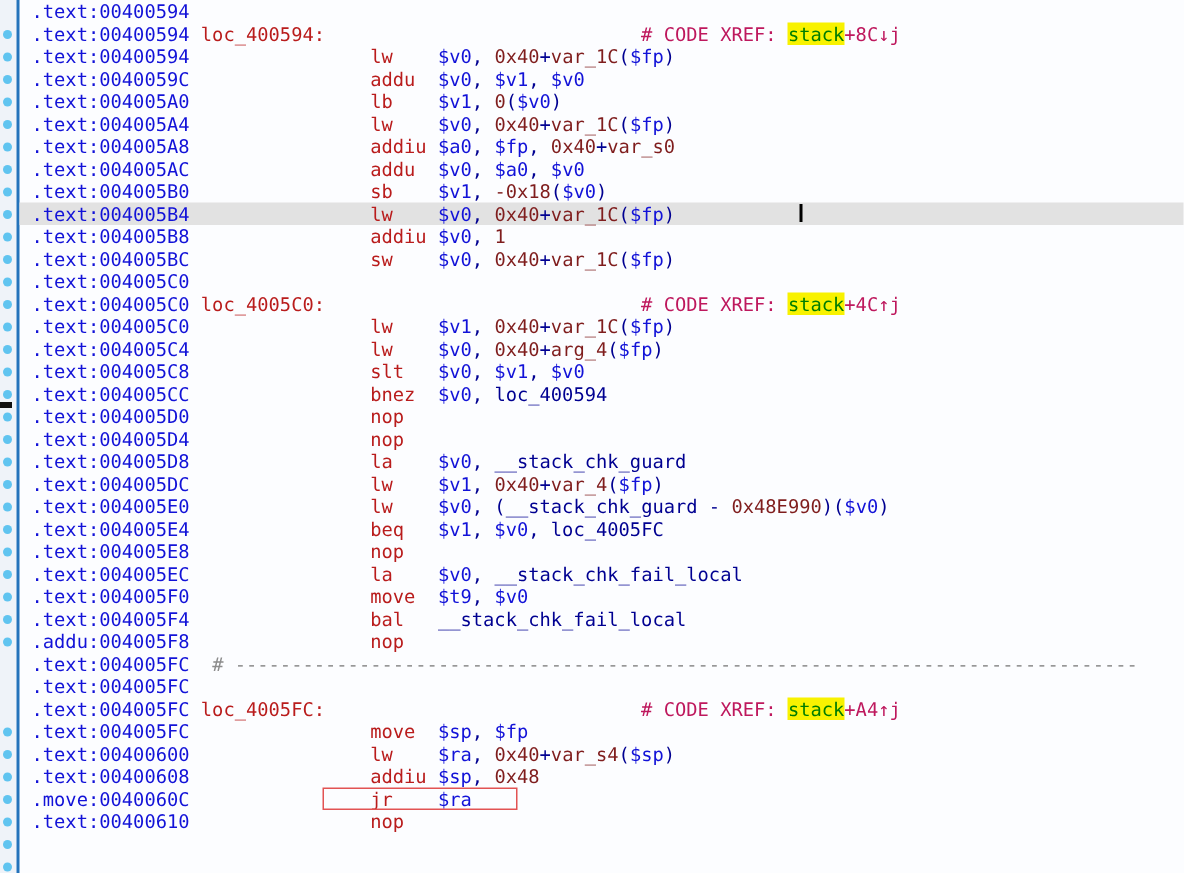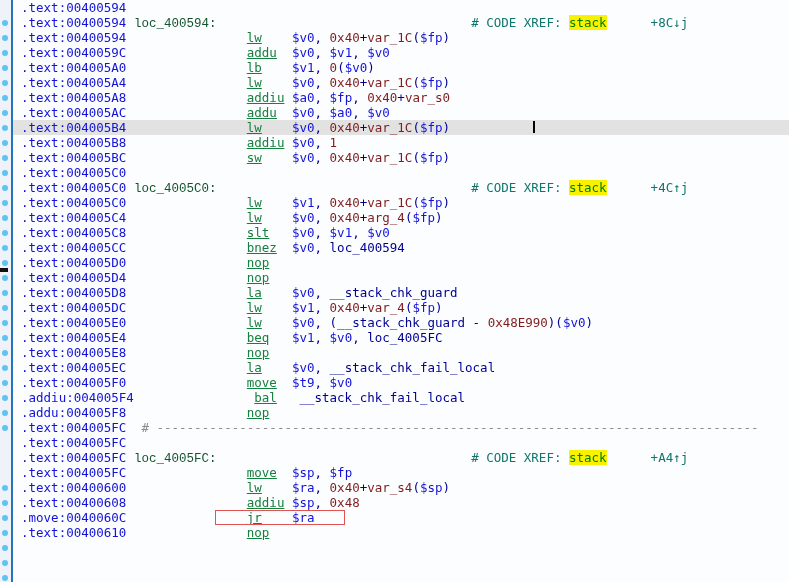--- a/index.html
+++ b/index.html
@@ -9,27 +9,27 @@
        font-size:12.5px;line-height:15px;background:#fcfdff;}
   .gutter{position:absolute;left:0;top:0;width:11px;height:582px;background:#eff3f9;}
   .nav-dot{position:absolute;left:2px;width:6px;height:6px;border-radius:50%;
            background:#60c4f0;}
   .bp-dash{position:absolute;left:0;width:8px;height:4px;background:#111;}
   .vline{position:absolute;left:11px;top:0;width:2px;height:582px;background:#2473bb;}
   .code{position:absolute;left:13px;top:0;width:776px;}
   .row{height:15px;white-space:pre;padding-left:8px;position:relative;color:#000;}
   .row.hl{background:#e2e2e2;}
   .tk-addr{color:#1212d8;}
-  .tk-mn{color:#15803d;text-decoration:underline;}
+  .tk-mn{color:#b91c1c;}
   .tk-reg{color:#1212d8;}
   .tk-num{color:#7f1d1d;}
   .tk-name{color:#000091;}
   .tk-punct{color:#000091;}
-  .tk-lbl{color:#14532d;font-family:Liberation Mono, monospace;}
-  .tk-cmt{color:#0f766e;margin-left:44px;}
+  .tk-lbl{color:#b91c1c;}
+  .tk-cmt{color:#be185d;}
   .tk-hl{color:#007d00;background:#f8f200;}
   .tk-sep{color:#8c8c8c;}
   .caret{position:absolute;width:2px;height:12px;background:#000;top:1px;}
   .redbox{position:absolute;top:0;height:13px;border:1px solid #e25353;}
 </style>
 </head>
 <body>
 
 <div class="ida">
   <div class="gutter">
@@ -73,39 +73,40 @@
   <div class="vline"></div>
   <div class="code">
       <div class="row"><span class="tk-addr">.text:00400594</span></div>
       <div class="row"><span class="tk-addr">.text:00400594</span><span> </span><span class="tk-lbl">loc_400594:</span><span>                            </span><span class="tk-cmt"># CODE XREF: </span><span class="tk-hl">stack</span><span class="tk-cmt">+8C↓j</span></div>
       <div class="row"><span class="tk-addr">.text:00400594</span><span>                </span><span class="tk-mn">lw</span><span>    </span><span class="tk-reg">$v0</span><span class="tk-punct">, </span><span class="tk-num">0x40</span><span class="tk-punct">+</span><span class="tk-num">var_1C</span><span class="tk-punct">(</span><span class="tk-reg">$fp</span><span class="tk-punct">)</span></div>
       <div class="row"><span class="tk-addr">.text:0040059C</span><span>                </span><span class="tk-mn">addu</span><span>  </span><span class="tk-reg">$v0</span><span class="tk-punct">, </span><span class="tk-reg">$v1</span><span class="tk-punct">, </span><span class="tk-reg">$v0</span></div>
       <div class="row"><span class="tk-addr">.text:004005A0</span><span>                </span><span class="tk-mn">lb</span><span>    </span><span class="tk-reg">$v1</span><span class="tk-punct">, </span><span class="tk-num">0</span><span class="tk-punct">(</span><span class="tk-reg">$v0</span><span class="tk-punct">)</span></div>
       <div class="row"><span class="tk-addr">.text:004005A4</span><span>                </span><span class="tk-mn">lw</span><span>    </span><span class="tk-reg">$v0</span><span class="tk-punct">, </span><span class="tk-num">0x40</span><span class="tk-punct">+</span><span class="tk-num">var_1C</span><span class="tk-punct">(</span><span class="tk-reg">$fp</span><span class="tk-punct">)</span></div>
       <div class="row"><span class="tk-addr">.text:004005A8</span><span>                </span><span class="tk-mn">addiu</span><span> </span><span class="tk-reg">$a0</span><span class="tk-punct">, </span><span class="tk-reg">$fp</span><span class="tk-punct">, </span><span class="tk-num">0x40</span><span class="tk-punct">+</span><span class="tk-num">var_s0</span></div>
       <div class="row"><span class="tk-addr">.text:004005AC</span><span>                </span><span class="tk-mn">addu</span><span>  </span><span class="tk-reg">$v0</span><span class="tk-punct">, </span><span class="tk-reg">$a0</span><span class="tk-punct">, </span><span class="tk-reg">$v0</span></div>
+      <div class="row"><span class="tk-addr">.text:004005B0</span><span>                </span><span class="tk-mn">sb</span><span>    </span><span class="tk-reg">$v1</span><span class="tk-punct">, </span><span class="tk-num">-0x18</span><span class="tk-punct">(</span><span class="tk-reg">$v0</span><span class="tk-punct">)</span></div>
       <div class="row hl"><span class="tk-addr">.text:004005B4</span><span>                </span><span class="tk-mn">lw</span><span>    </span><span class="tk-reg">$v0</span><span class="tk-punct">, </span><span class="tk-num">0x40</span><span class="tk-punct">+</span><span class="tk-num">var_1C</span><span class="tk-punct">(</span><span class="tk-reg">$fp</span><span class="tk-punct">)</span><div class="caret" style="left: 520px;"></div></div>
       <div class="row"><span class="tk-addr">.text:004005B8</span><span>                </span><span class="tk-mn">addiu</span><span> </span><span class="tk-reg">$v0</span><span class="tk-punct">, </span><span class="tk-num">1</span></div>
       <div class="row"><span class="tk-addr">.text:004005BC</span><span>                </span><span class="tk-mn">sw</span><span>    </span><span class="tk-reg">$v0</span><span class="tk-punct">, </span><span class="tk-num">0x40</span><span class="tk-punct">+</span><span class="tk-num">var_1C</span><span class="tk-punct">(</span><span class="tk-reg">$fp</span><span class="tk-punct">)</span></div>
       <div class="row"><span class="tk-addr">.text:004005C0</span></div>
       <div class="row"><span class="tk-addr">.text:004005C0</span><span> </span><span class="tk-lbl">loc_4005C0:</span><span>                            </span><span class="tk-cmt"># CODE XREF: </span><span class="tk-hl">stack</span><span class="tk-cmt">+4C↑j</span></div>
       <div class="row"><span class="tk-addr">.text:004005C0</span><span>                </span><span class="tk-mn">lw</span><span>    </span><span class="tk-reg">$v1</span><span class="tk-punct">, </span><span class="tk-num">0x40</span><span class="tk-punct">+</span><span class="tk-num">var_1C</span><span class="tk-punct">(</span><span class="tk-reg">$fp</span><span class="tk-punct">)</span></div>
       <div class="row"><span class="tk-addr">.text:004005C4</span><span>                </span><span class="tk-mn">lw</span><span>    </span><span class="tk-reg">$v0</span><span class="tk-punct">, </span><span class="tk-num">0x40</span><span class="tk-punct">+</span><span class="tk-num">arg_4</span><span class="tk-punct">(</span><span class="tk-reg">$fp</span><span class="tk-punct">)</span></div>
       <div class="row"><span class="tk-addr">.text:004005C8</span><span>                </span><span class="tk-mn">slt</span><span>   </span><span class="tk-reg">$v0</span><span class="tk-punct">, </span><span class="tk-reg">$v1</span><span class="tk-punct">, </span><span class="tk-reg">$v0</span></div>
       <div class="row"><span class="tk-addr">.text:004005CC</span><span>                </span><span class="tk-mn">bnez</span><span>  </span><span class="tk-reg">$v0</span><span class="tk-punct">, </span><span class="tk-name">loc_400594</span></div>
       <div class="row"><span class="tk-addr">.text:004005D0</span><span>                </span><span class="tk-mn">nop</span></div>
       <div class="row"><span class="tk-addr">.text:004005D4</span><span>                </span><span class="tk-mn">nop</span></div>
       <div class="row"><span class="tk-addr">.text:004005D8</span><span>                </span><span class="tk-mn">la</span><span>    </span><span class="tk-reg">$v0</span><span class="tk-punct">, </span><span class="tk-name">__stack_chk_guard</span></div>
       <div class="row"><span class="tk-addr">.text:004005DC</span><span>                </span><span class="tk-mn">lw</span><span>    </span><span class="tk-reg">$v1</span><span class="tk-punct">, </span><span class="tk-num">0x40</span><span class="tk-punct">+</span><span class="tk-num">var_4</span><span class="tk-punct">(</span><span class="tk-reg">$fp</span><span class="tk-punct">)</span></div>
       <div class="row"><span class="tk-addr">.text:004005E0</span><span>                </span><span class="tk-mn">lw</span><span>    </span><span class="tk-reg">$v0</span><span class="tk-punct">, (</span><span class="tk-name">__stack_chk_guard</span><span class="tk-punct"> - </span><span class="tk-num">0x48E990</span><span class="tk-punct">)(</span><span class="tk-reg">$v0</span><span class="tk-punct">)</span></div>
       <div class="row"><span class="tk-addr">.text:004005E4</span><span>                </span><span class="tk-mn">beq</span><span>   </span><span class="tk-reg">$v1</span><span class="tk-punct">, </span><span class="tk-reg">$v0</span><span class="tk-punct">, </span><span class="tk-name">loc_4005FC</span></div>
       <div class="row"><span class="tk-addr">.text:004005E8</span><span>                </span><span class="tk-mn">nop</span></div>
       <div class="row"><span class="tk-addr">.text:004005EC</span><span>                </span><span class="tk-mn">la</span><span>    </span><span class="tk-reg">$v0</span><span class="tk-punct">, </span><span class="tk-name">__stack_chk_fail_local</span></div>
       <div class="row"><span class="tk-addr">.text:004005F0</span><span>                </span><span class="tk-mn">move</span><span>  </span><span class="tk-reg">$t9</span><span class="tk-punct">, </span><span class="tk-reg">$v0</span></div>
-      <div class="row"><span class="tk-addr">.addiu:004005F4</span><span>                </span><span class="tk-mn">bal</span><span>   </span><span class="tk-name">__stack_chk_fail_local</span></div>
+      <div class="row"><span class="tk-addr">.text:004005F4</span><span>                </span><span class="tk-mn">bal</span><span>   </span><span class="tk-name">__stack_chk_fail_local</span></div>
       <div class="row"><span class="tk-addr">.addu:004005F8</span><span>                </span><span class="tk-mn">nop</span></div>
       <div class="row"><span class="tk-addr">.text:004005FC</span><span>  </span><span class="tk-sep"># --------------------------------------------------------------------------------</span></div>
       <div class="row"><span class="tk-addr">.text:004005FC</span></div>
       <div class="row"><span class="tk-addr">.text:004005FC</span><span> </span><span class="tk-lbl">loc_4005FC:</span><span>                            </span><span class="tk-cmt"># CODE XREF: </span><span class="tk-hl">stack</span><span class="tk-cmt">+A4↑j</span></div>
       <div class="row"><span class="tk-addr">.text:004005FC</span><span>                </span><span class="tk-mn">move</span><span>  </span><span class="tk-reg">$sp</span><span class="tk-punct">, </span><span class="tk-reg">$fp</span></div>
       <div class="row"><span class="tk-addr">.text:00400600</span><span>                </span><span class="tk-mn">lw</span><span>    </span><span class="tk-reg">$ra</span><span class="tk-punct">, </span><span class="tk-num">0x40</span><span class="tk-punct">+</span><span class="tk-num">var_s4</span><span class="tk-punct">(</span><span class="tk-reg">$sp</span><span class="tk-punct">)</span></div>
       <div class="row"><span class="tk-addr">.text:00400608</span><span>                </span><span class="tk-mn">addiu</span><span> </span><span class="tk-reg">$sp</span><span class="tk-punct">, </span><span class="tk-num">0x48</span></div>
       <div class="row"><span class="tk-addr">.move:0040060C</span><span>                </span><span class="tk-mn">jr</span><span>    </span><span class="tk-reg">$ra</span><div class="redbox" style="left: 202px; width: 128px;"></div></div>
       <div class="row"><span class="tk-addr">.text:00400610</span><span>                </span><span class="tk-mn">nop</span></div>
     </div>

